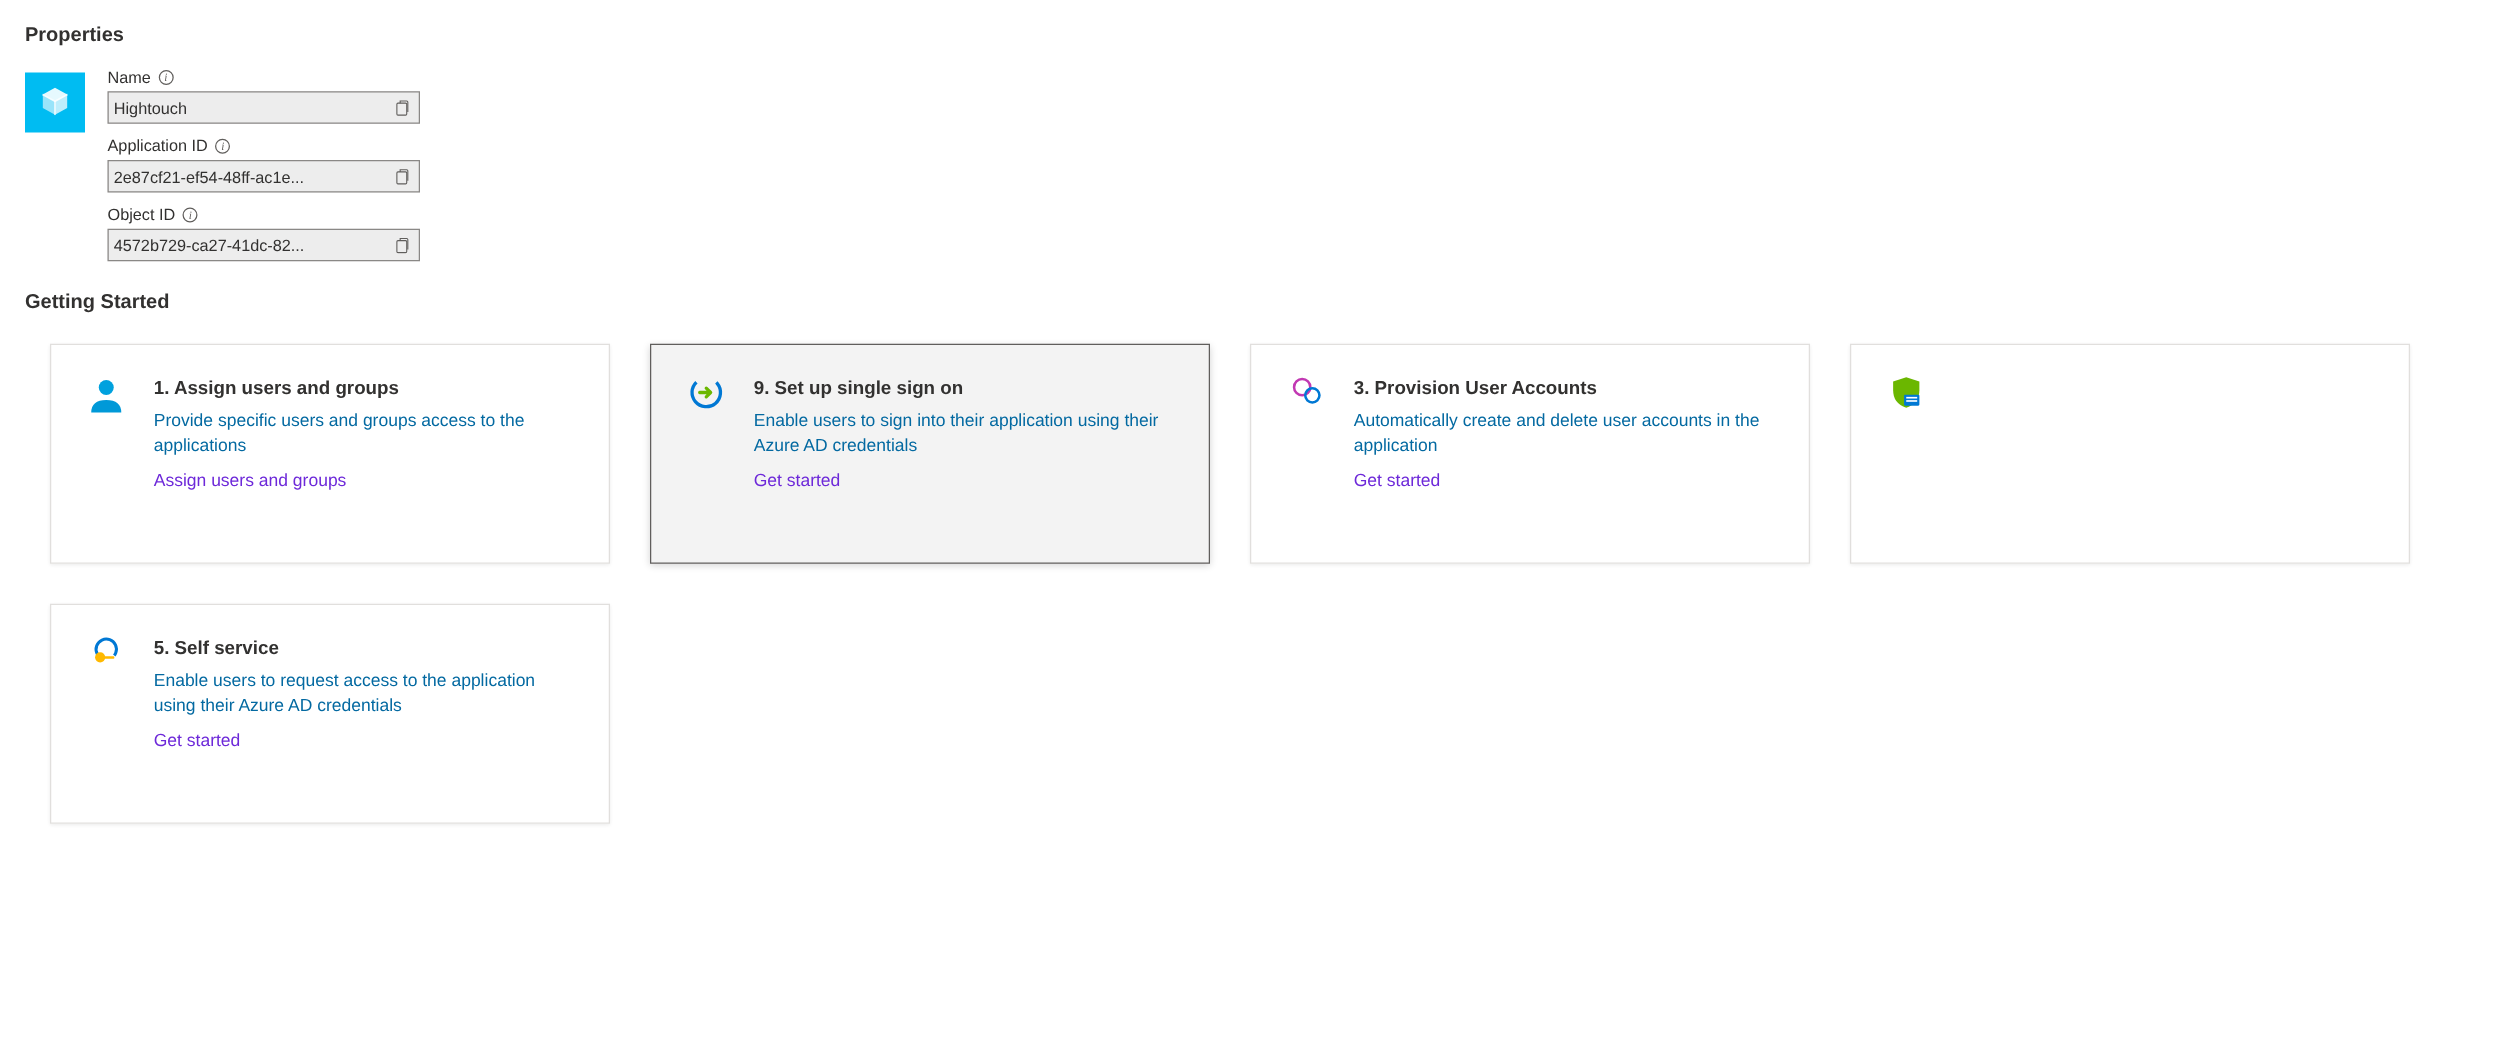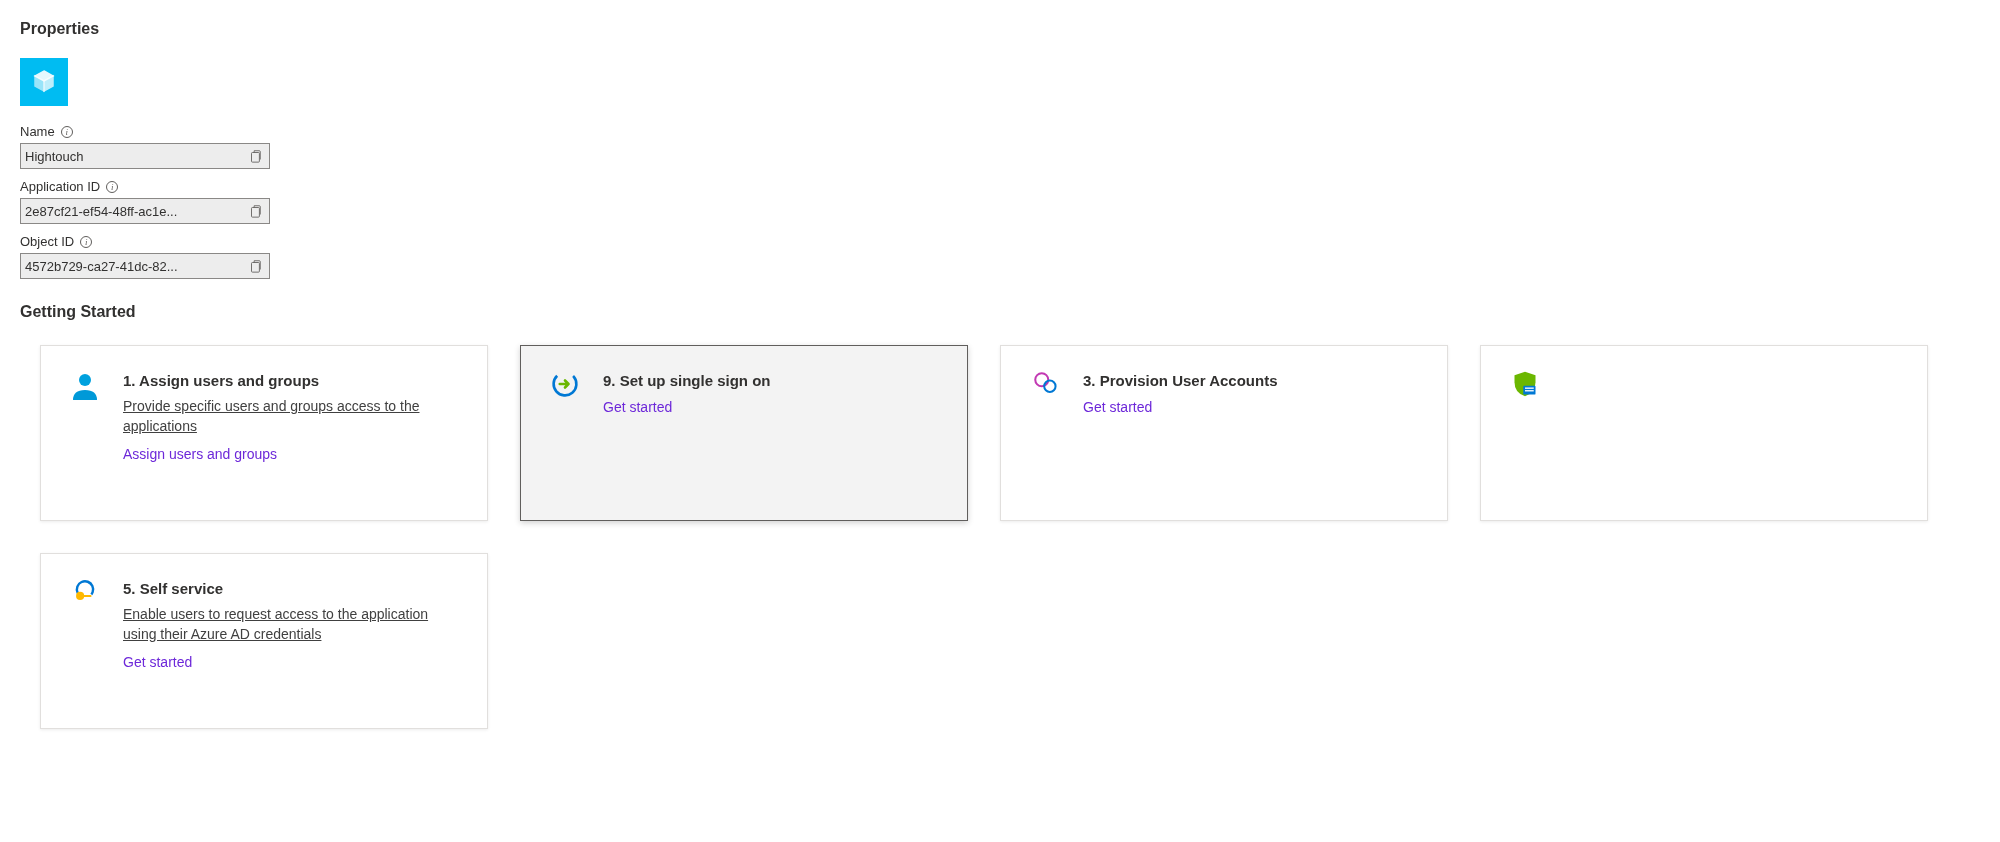--- a/index.html
+++ b/index.html
@@ -12,21 +12,20 @@
     }
     h2 {
       font-size: 16px;
       font-weight: 600;
       margin-bottom: 16px;
     }
     .properties-block {
       display: flex;
       gap: 18px;
       margin-bottom: 24px;
-      flex-direction: column;
     }
     .app-tile {
       width: 48px; height: 48px;
       background: #00bcf2;
       display: flex; align-items: center; justify-content: center;
       flex-shrink: 0;
       margin-top: 4px;
     }
     .app-tile svg { width: 24px; height: 24px; }
     .prop-fields { display: flex; flex-direction: column; gap: 10px; }
@@ -83,21 +82,21 @@
       border: 1px solid #605e5c;
       box-shadow: 0 2px 6px rgba(0,0,0,0.18);
     }
     .card-icon {
       width: 32px; height: 32px; flex-shrink: 0;
       display: flex; align-items: flex-start; justify-content: center;
       margin-top: -2px;
     }
     .card-body { flex: 1; display: flex; flex-direction: column; gap: 8px; }
     .card-title { font-size: 15px; font-weight: 600; color: #323130; }
-    .card-desc { font-size: 14px; color: #404040; line-height: 1.4; text-decoration: underline; }
+    .card-desc { font-size: 14px; color: #0369a1; line-height: 1.4; }
     .card-link { font-size: 14px; color: #6d28d9; cursor: pointer; margin-top: 2px; }
   </style>
 </head>
 <body>
 
 <h2>Properties</h2>
 
 <div class="properties-block">
   <div class="app-tile">
     <span>
@@ -177,33 +176,35 @@
 
   <div class="card selected">
     <div class="card-icon">
       <svg viewBox="0 0 32 32" width="28" height="28">
           <circle cx="16" cy="16" r="13" fill="none" stroke="#0078d4" stroke-width="3" stroke-dasharray="60 20" transform="rotate(-40 16 16)"></circle>
           <path d="M10 16 L20 16 M16 12 L20 16 L16 20" stroke="#6bb700" stroke-width="3" fill="none" stroke-linecap="round" stroke-linejoin="round"></path>
         </svg>
     </div>
     <div class="card-body">
       <div class="card-title">9. Set up single sign on</div>
+      <div class="card-desc">Enable users to sign into their application using their Azure AD credentials</div>
       <div class="card-link">Get started</div>
     </div>
   </div>
 
   <div class="card">
     <div class="card-icon">
       <svg viewBox="0 0 32 32" width="26" height="26">
           <circle cx="12" cy="12" r="8" fill="none" stroke="#c239b3" stroke-width="2.5"></circle>
           <circle cx="22" cy="20" r="7" fill="none" stroke="#0078d4" stroke-width="2.5"></circle>
         </svg>
     </div>
     <div class="card-body">
       <div class="card-title">3. Provision User Accounts</div>
+      <div class="card-desc">Automatically create and delete user accounts in the application</div>
       <div class="card-link">Get started</div>
     </div>
   </div>
 
   <div class="card">
     <div class="card-icon">
       <svg viewBox="0 0 32 32" width="28" height="28">
           <path d="M16 2 L28 6 V14 Q28 26 16 30 Q4 26 4 14 V6 Z" fill="#6bb700"></path>
           <rect x="14" y="18" width="14" height="10" rx="1" fill="#0078d4"></rect>
           <rect x="16" y="20" width="10" height="1.5" fill="#fff"></rect>

